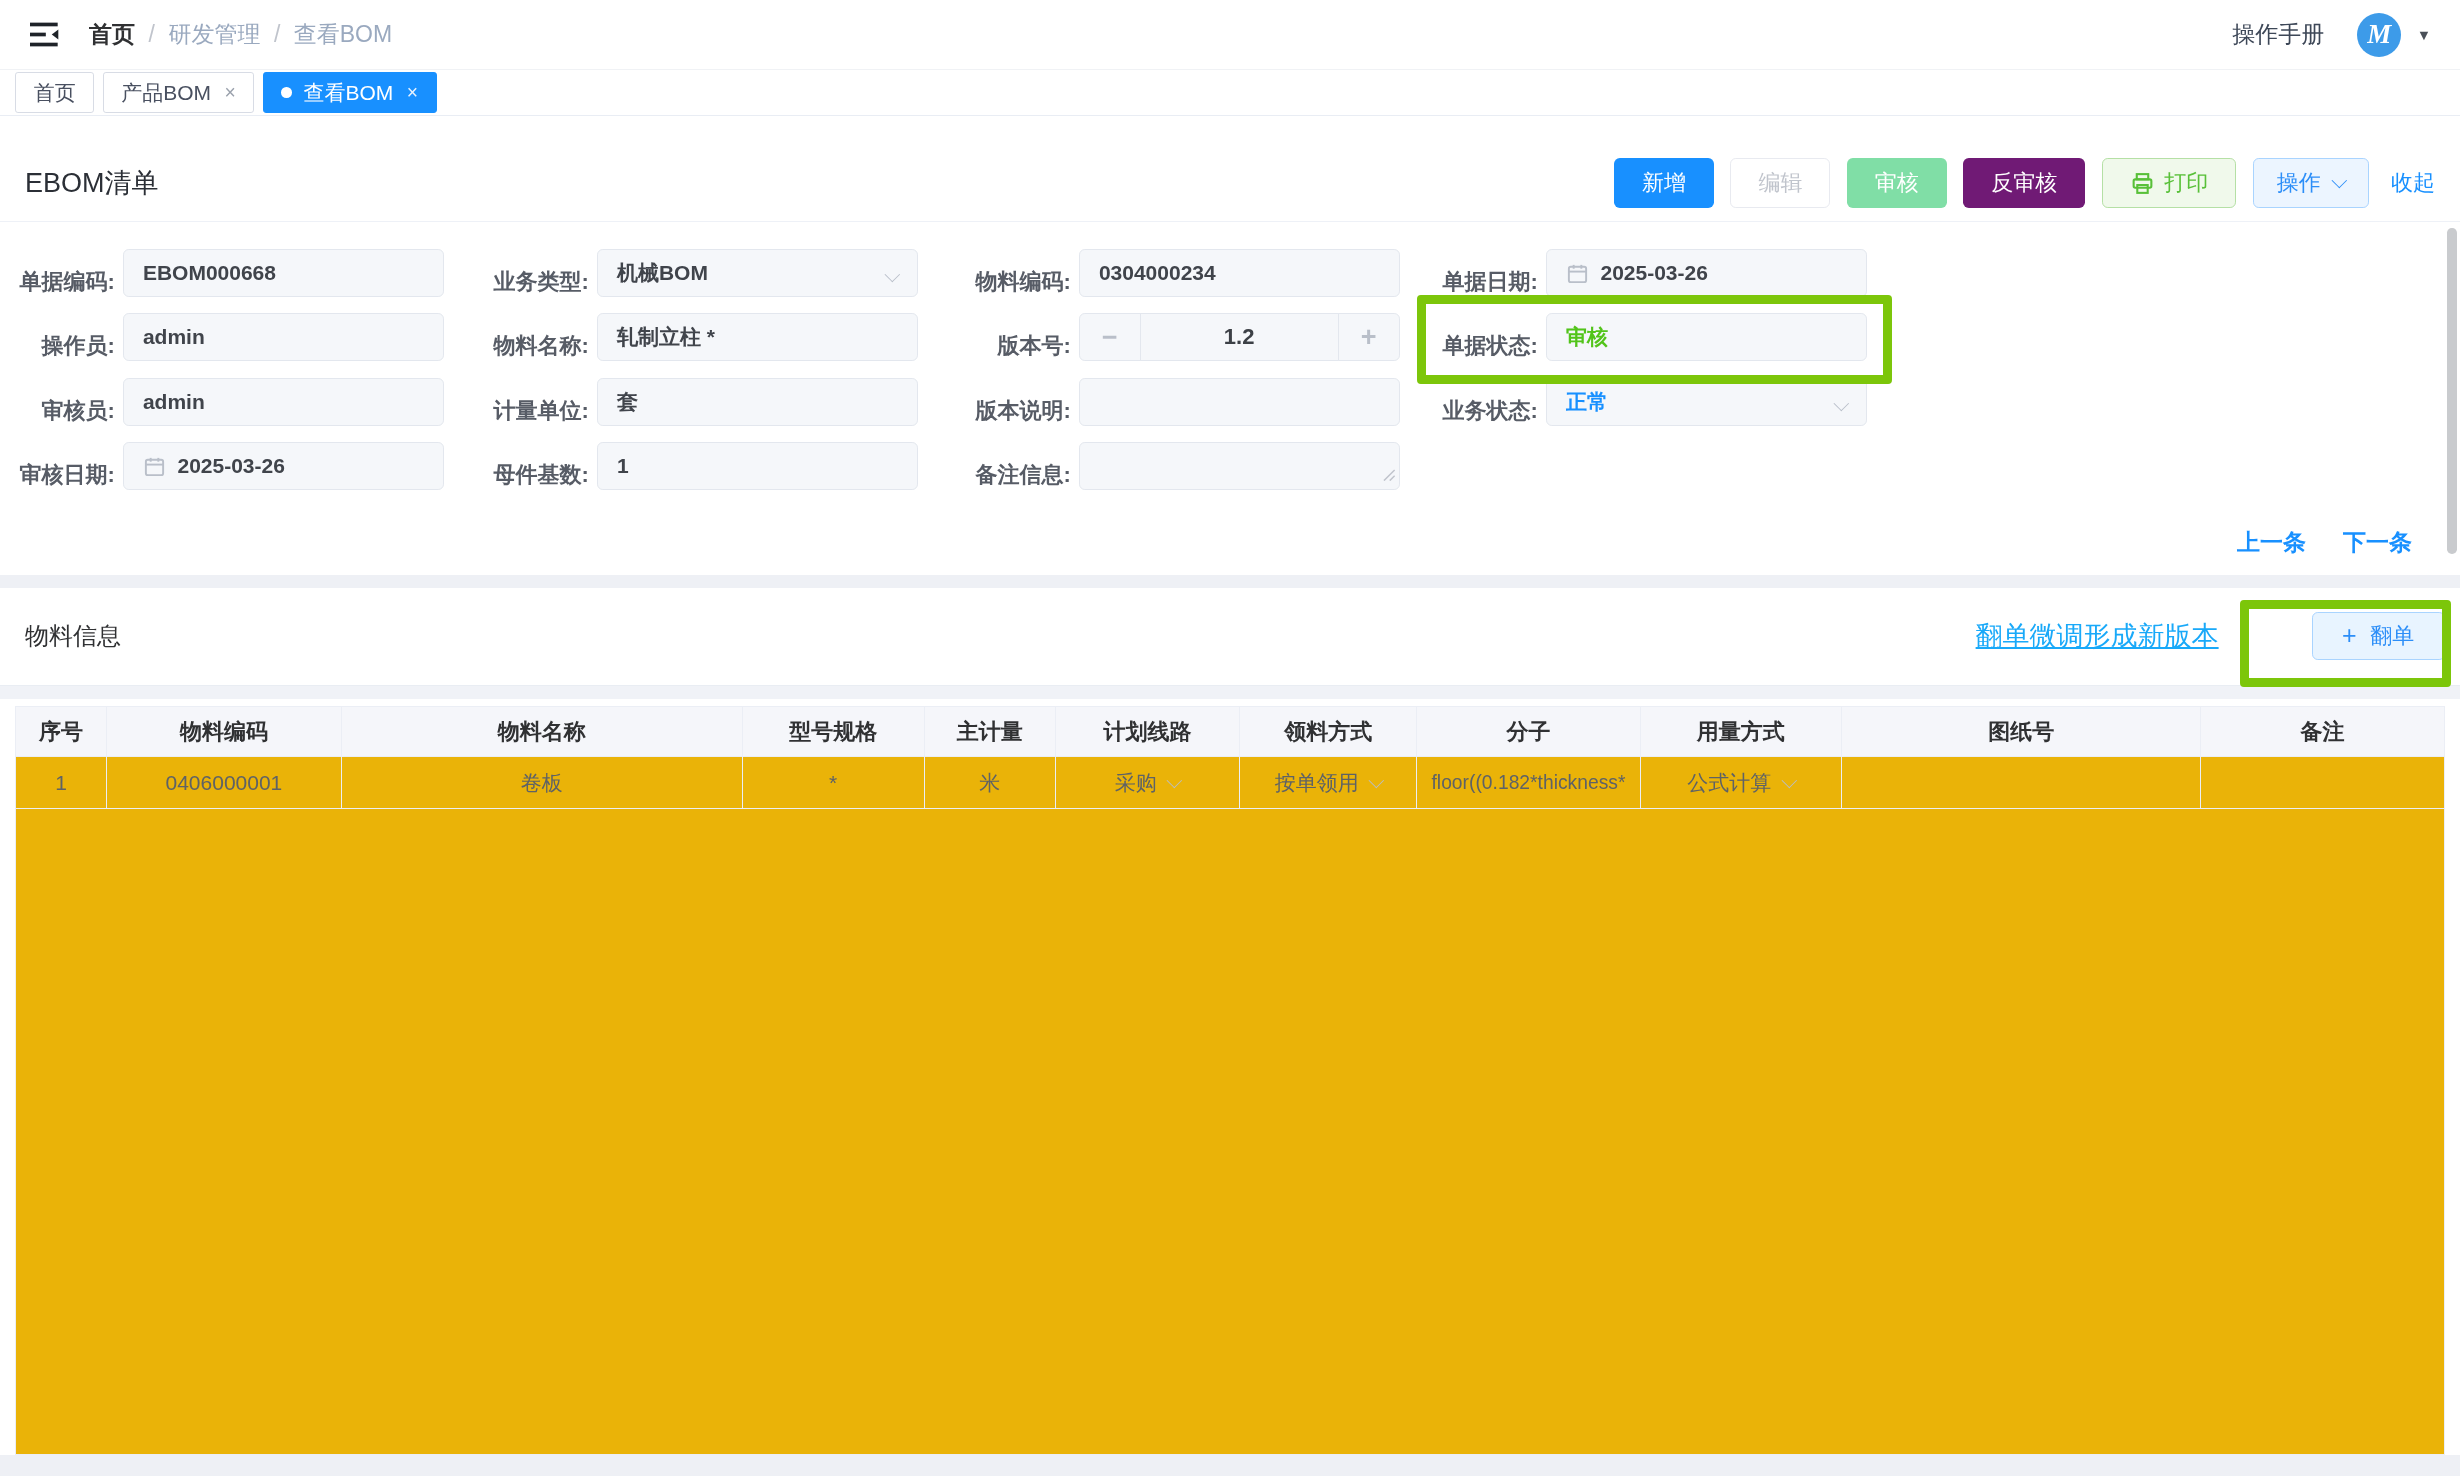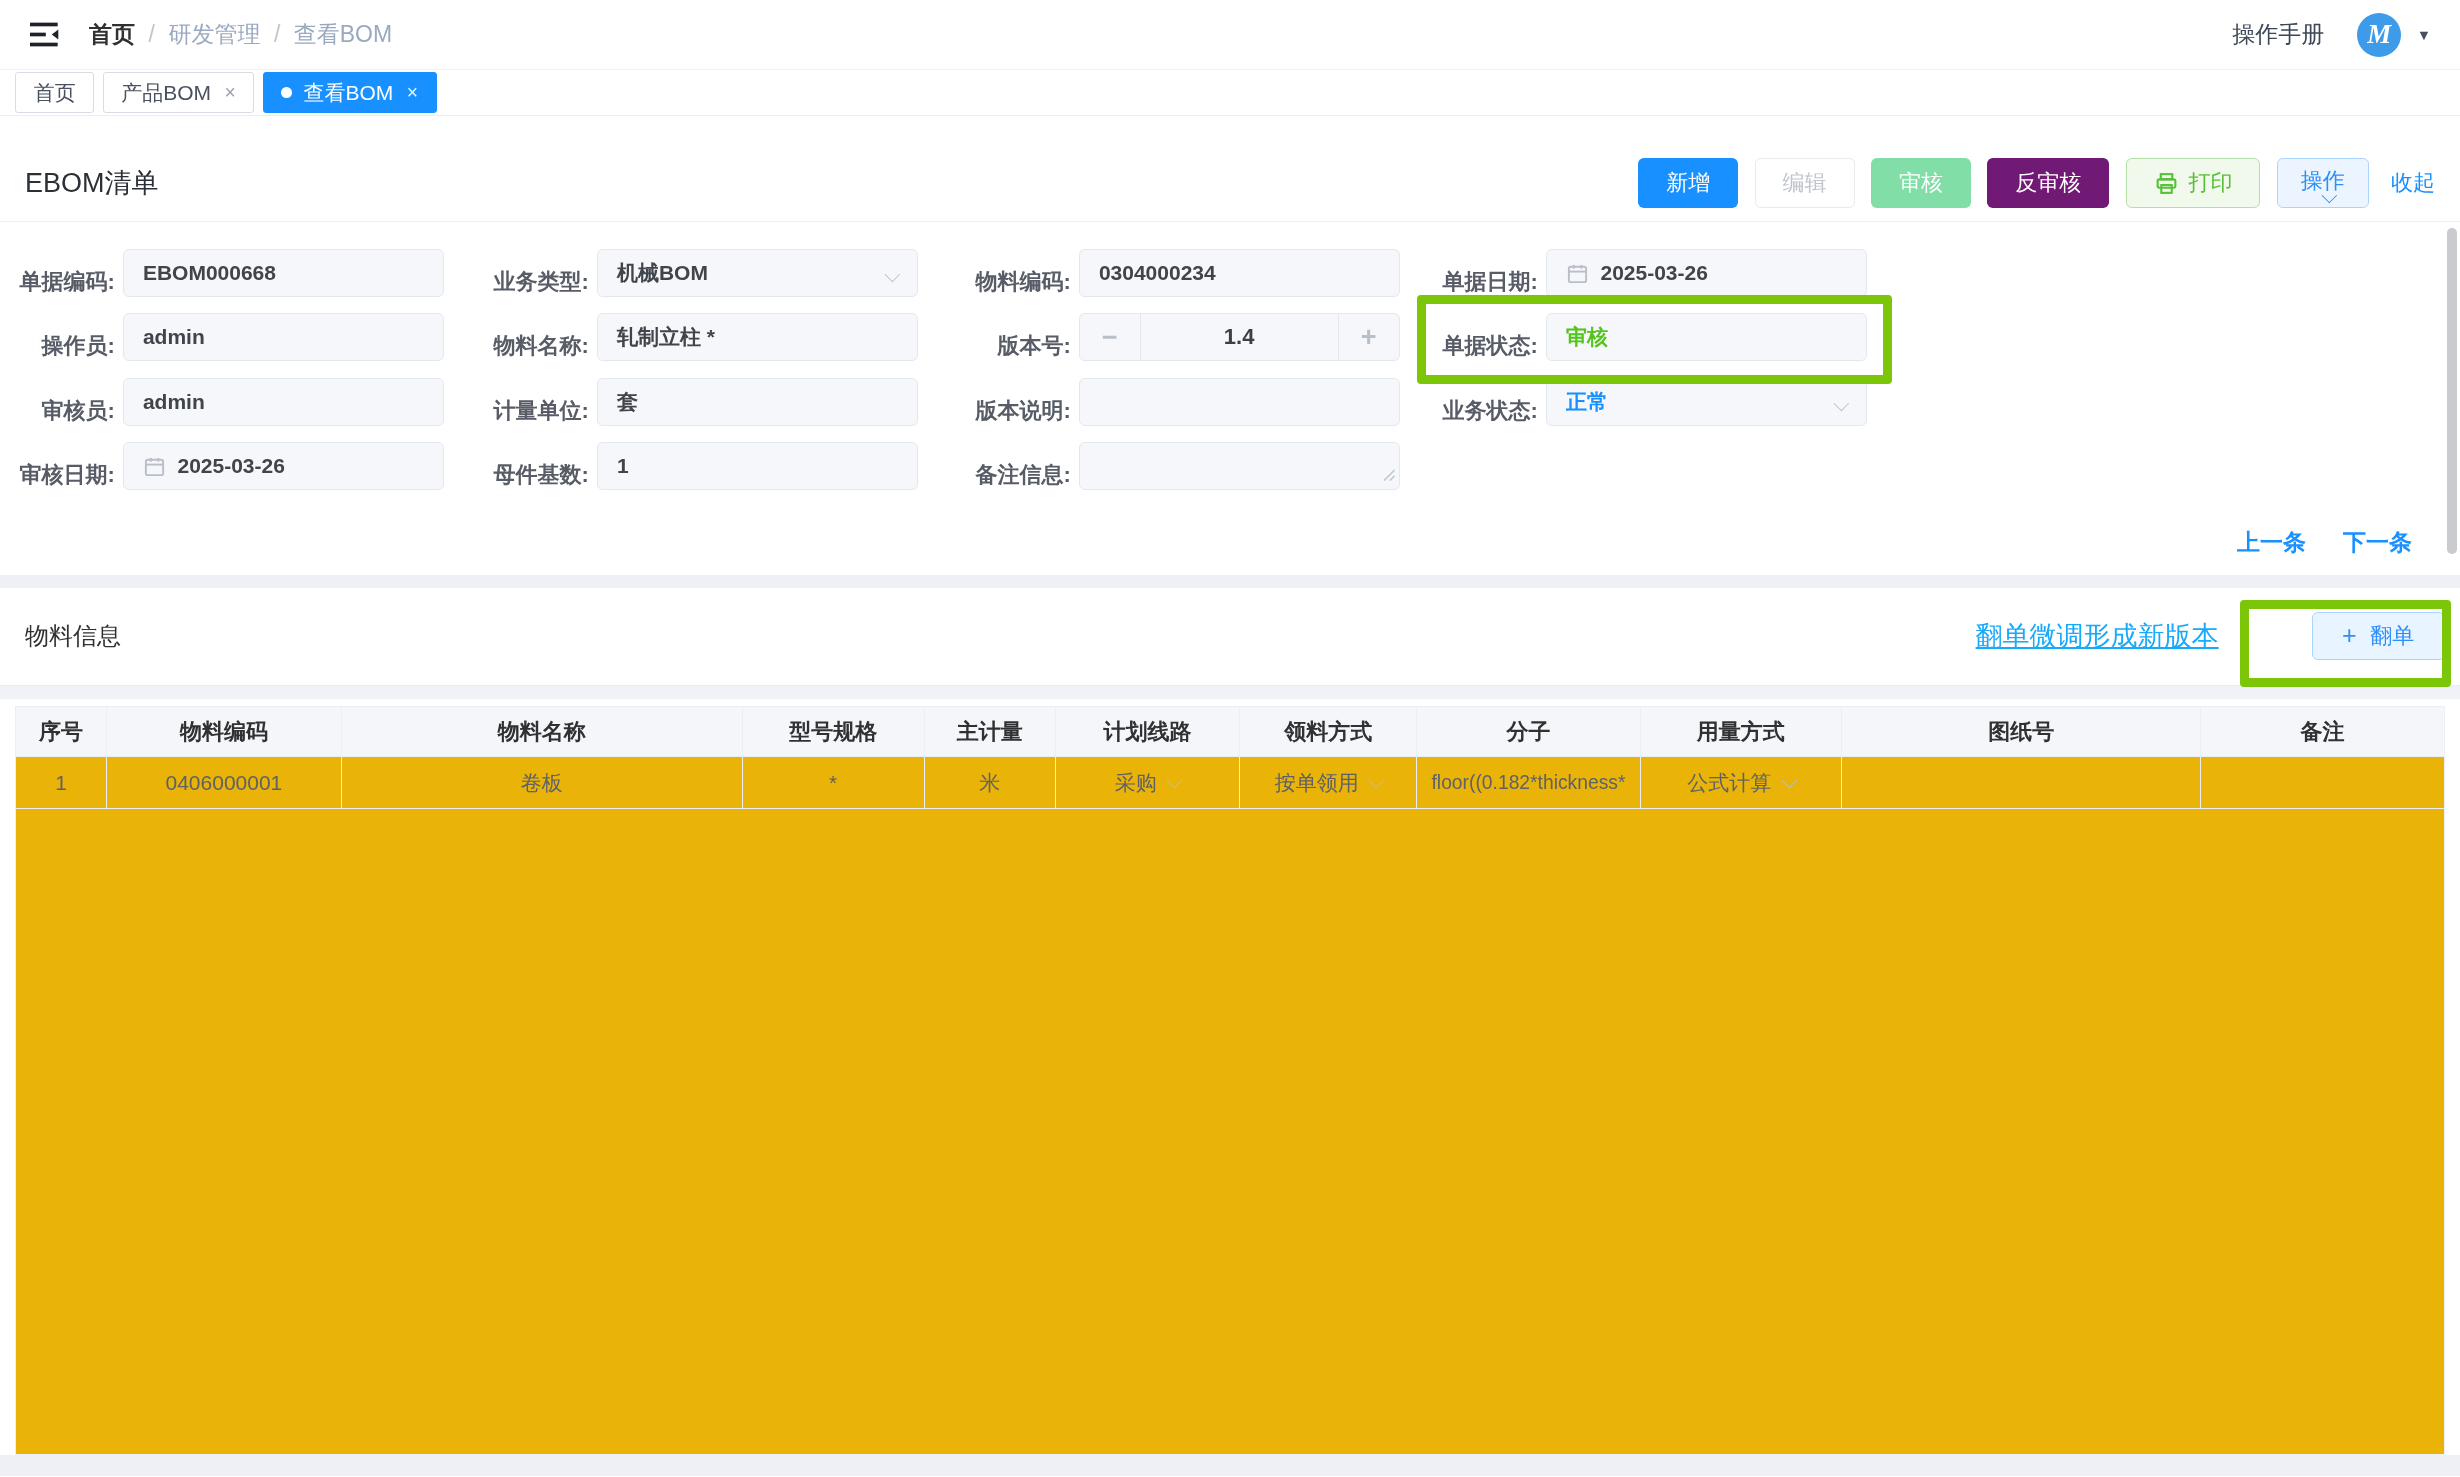--- a/index.html
+++ b/index.html
@@ -38,21 +38,21 @@
   .doc-title { font-size:27px; color:#2b2f36; font-weight:500; }
   .btns { margin-left:auto; display:flex; align-items:center; gap:16.4px; }
   .btn { height:50px; padding:0 27px; border-radius:5.8px; font-size:22px; border:1px solid transparent;
          display:flex; align-items:center; justify-content:center; cursor:pointer; white-space:nowrap; }
   .btn-add { background:#1890ff; color:#fff; }
   .btn-edit { background:#fff; color:#c0c4cc; border-color:#e8eaf0; }
   .btn-audit { background:#80dea6; color:#fff; }
   .btn-unaudit { background:#701a75; color:#fff; }
   .btn-print { background:#f0f9eb; color:#58c038; border-color:#b5e0a5; }
   .btn-print svg { margin-right:9.7px; }
-  .btn-action { background:#ecf5ff; color:#2c8ef8; border-color:#a9d4ff; padding:0 23px;flex-direction:column; }
+  .btn-action { background:#ecf5ff; color:#2c8ef8; border-color:#a9d4ff; padding:0 23px; }
   .link { color:#1890ff; font-size:22px; cursor:pointer; }
   .collapse-link { margin-left:5.8px; }
   .chev { display:inline-block; width:10.6px; height:10.6px; border-right:1.9px solid #b8bec8;
           border-bottom:1.9px solid #b8bec8; transform:rotate(45deg); }
   .btn-action .chev { border-color:#2c8ef8; margin-left:13.5px; margin-top:-5.8px; }
   
   .form-section { height:353px; padding:27px 0 0 12.6px; }
   .form-grid { display:grid; grid-template-columns:474px 482px 467px 541px; row-gap:16.4px; }
   .field { display:flex; align-items:flex-end;font-weight:bold; }
   .f-label { flex:0 0 110px; text-align:right; padding-right:7.7px; font-size:22px; color:#575c66; }
@@ -216,21 +216,21 @@
     <div class="field">
       <span class="f-label">物料名称:</span>
       <div class="f-input">
           <span>轧制立柱 *</span>
         </div>
     </div>
     <div class="field">
       <span class="f-label">版本号:</span>
       <div class="stepper">
         <div class="step-btn minus">−</div>
-        <div class="step-val">1.4</div>
+        <div class="step-val">1.2</div>
         <div class="step-btn plus">+</div>
       </div>
     </div>
 
     <div class="field">
       <span class="f-label">单据状态:</span>
       <div class="f-input">
           <span class="txt-green">审核</span>
         </div>
     </div>

